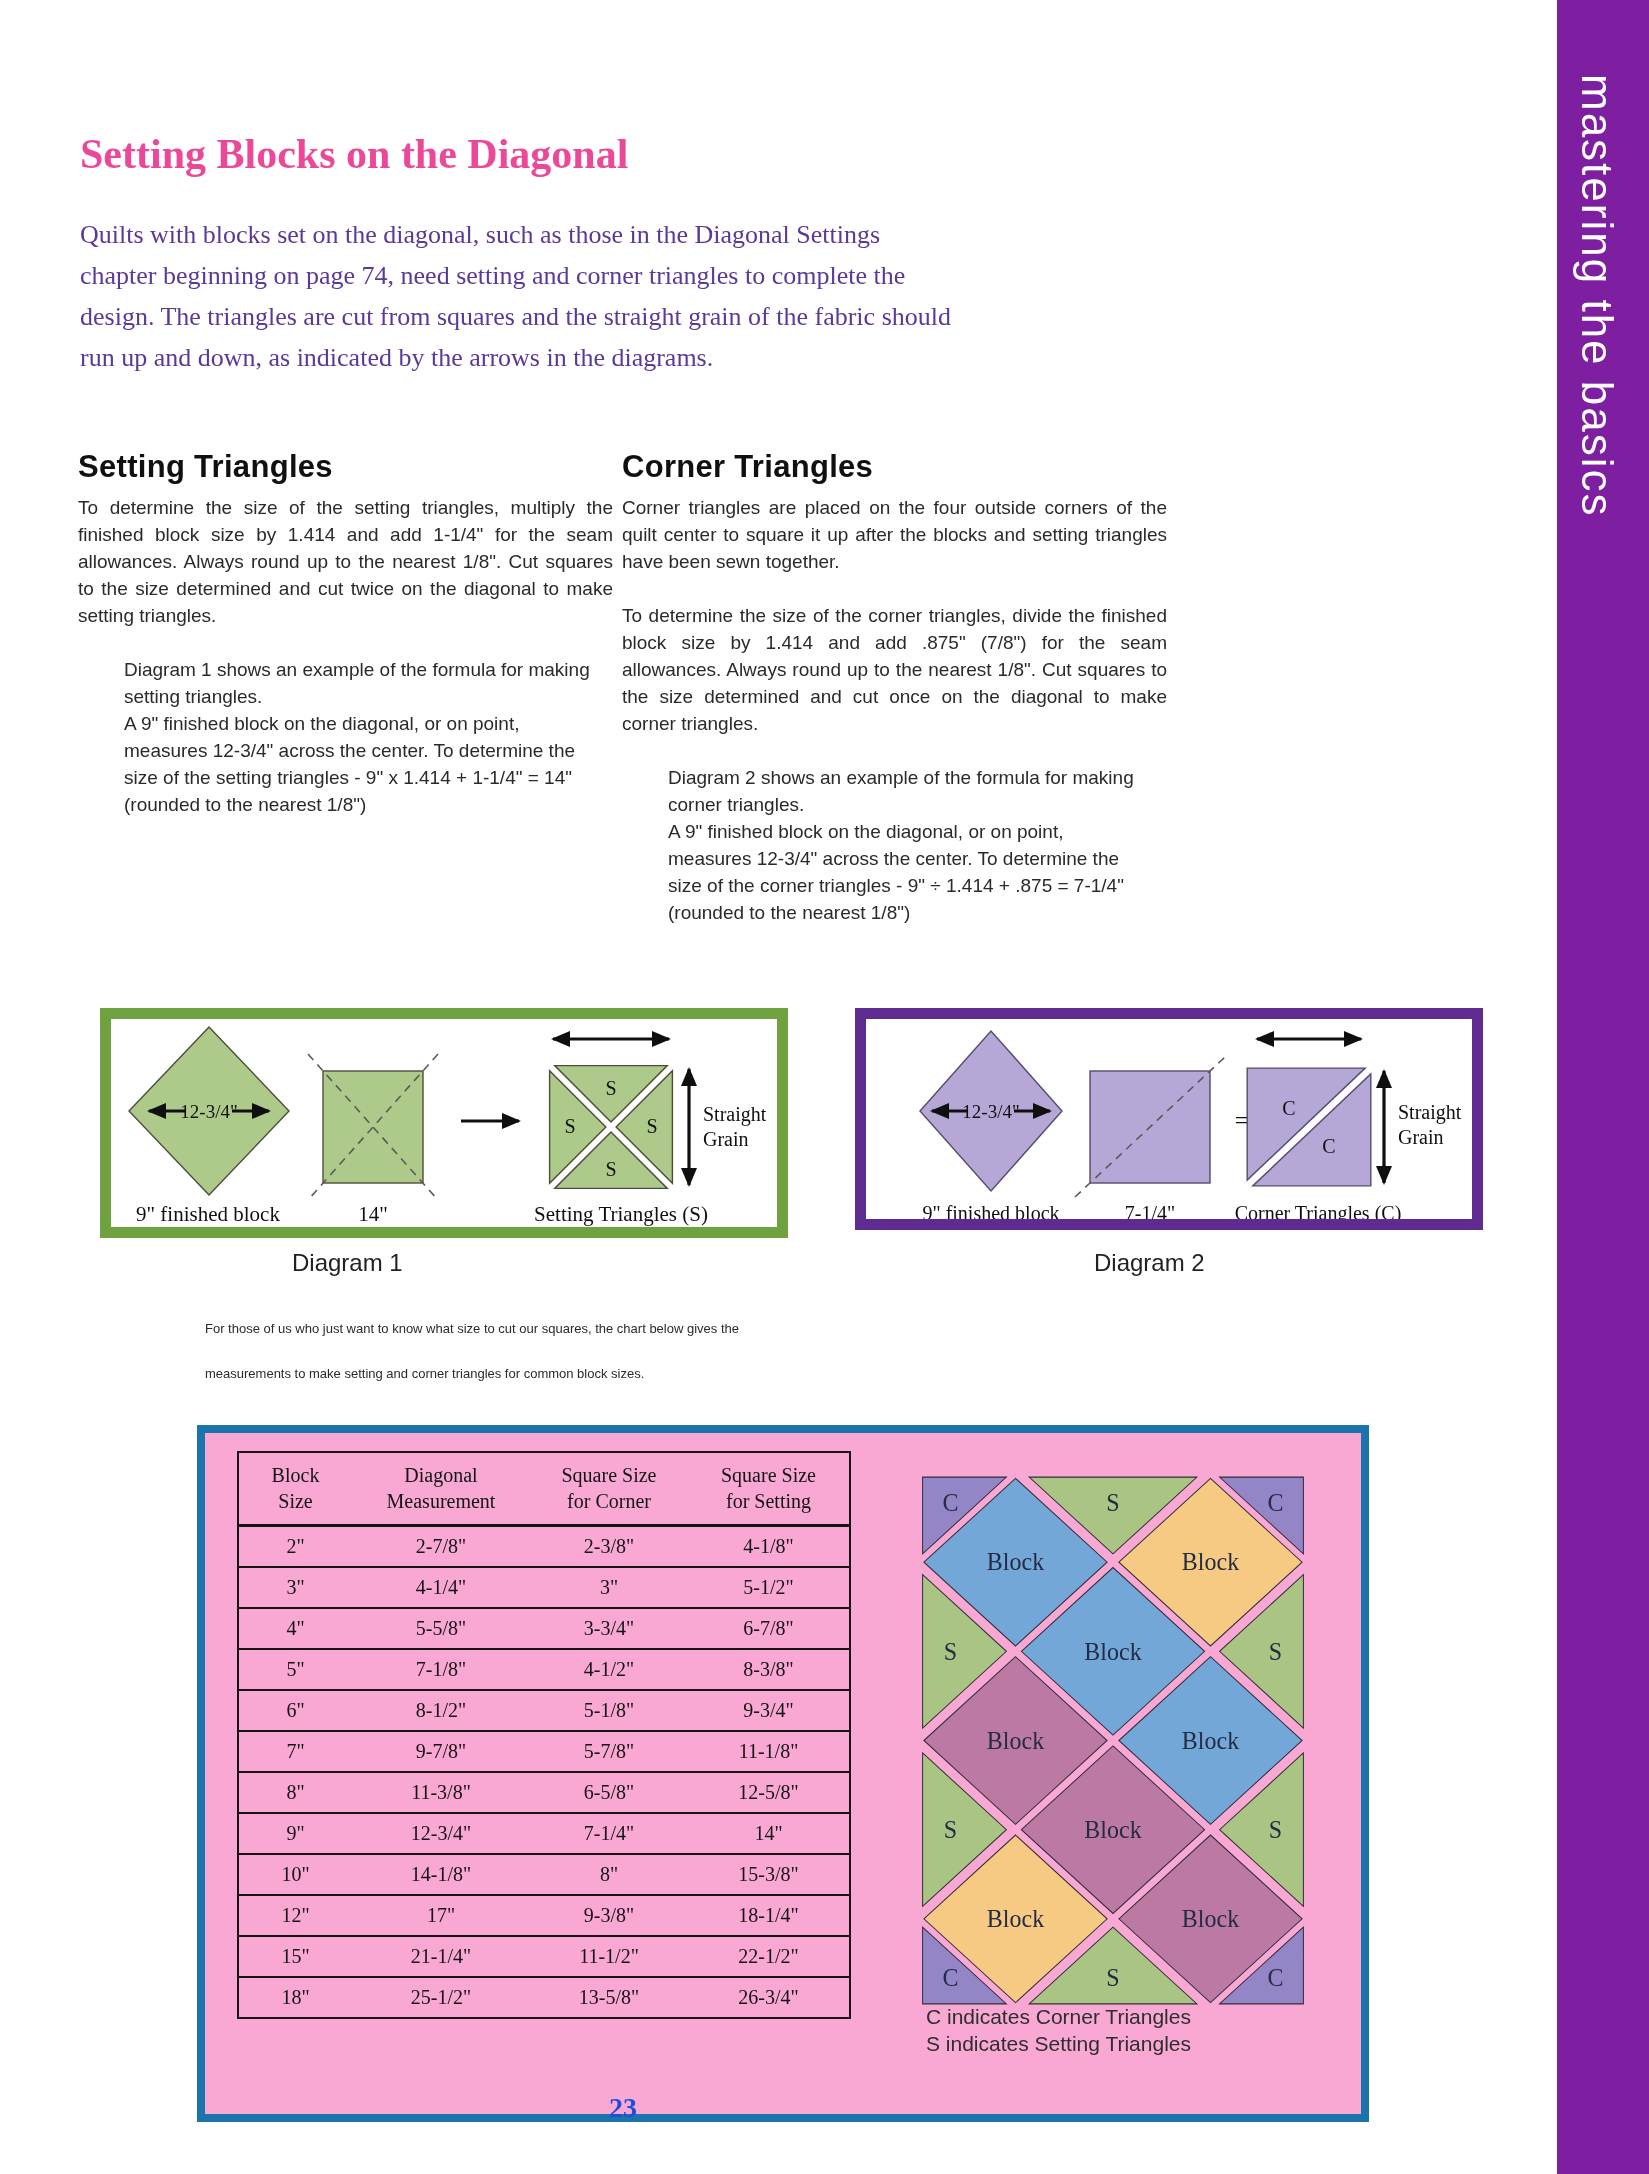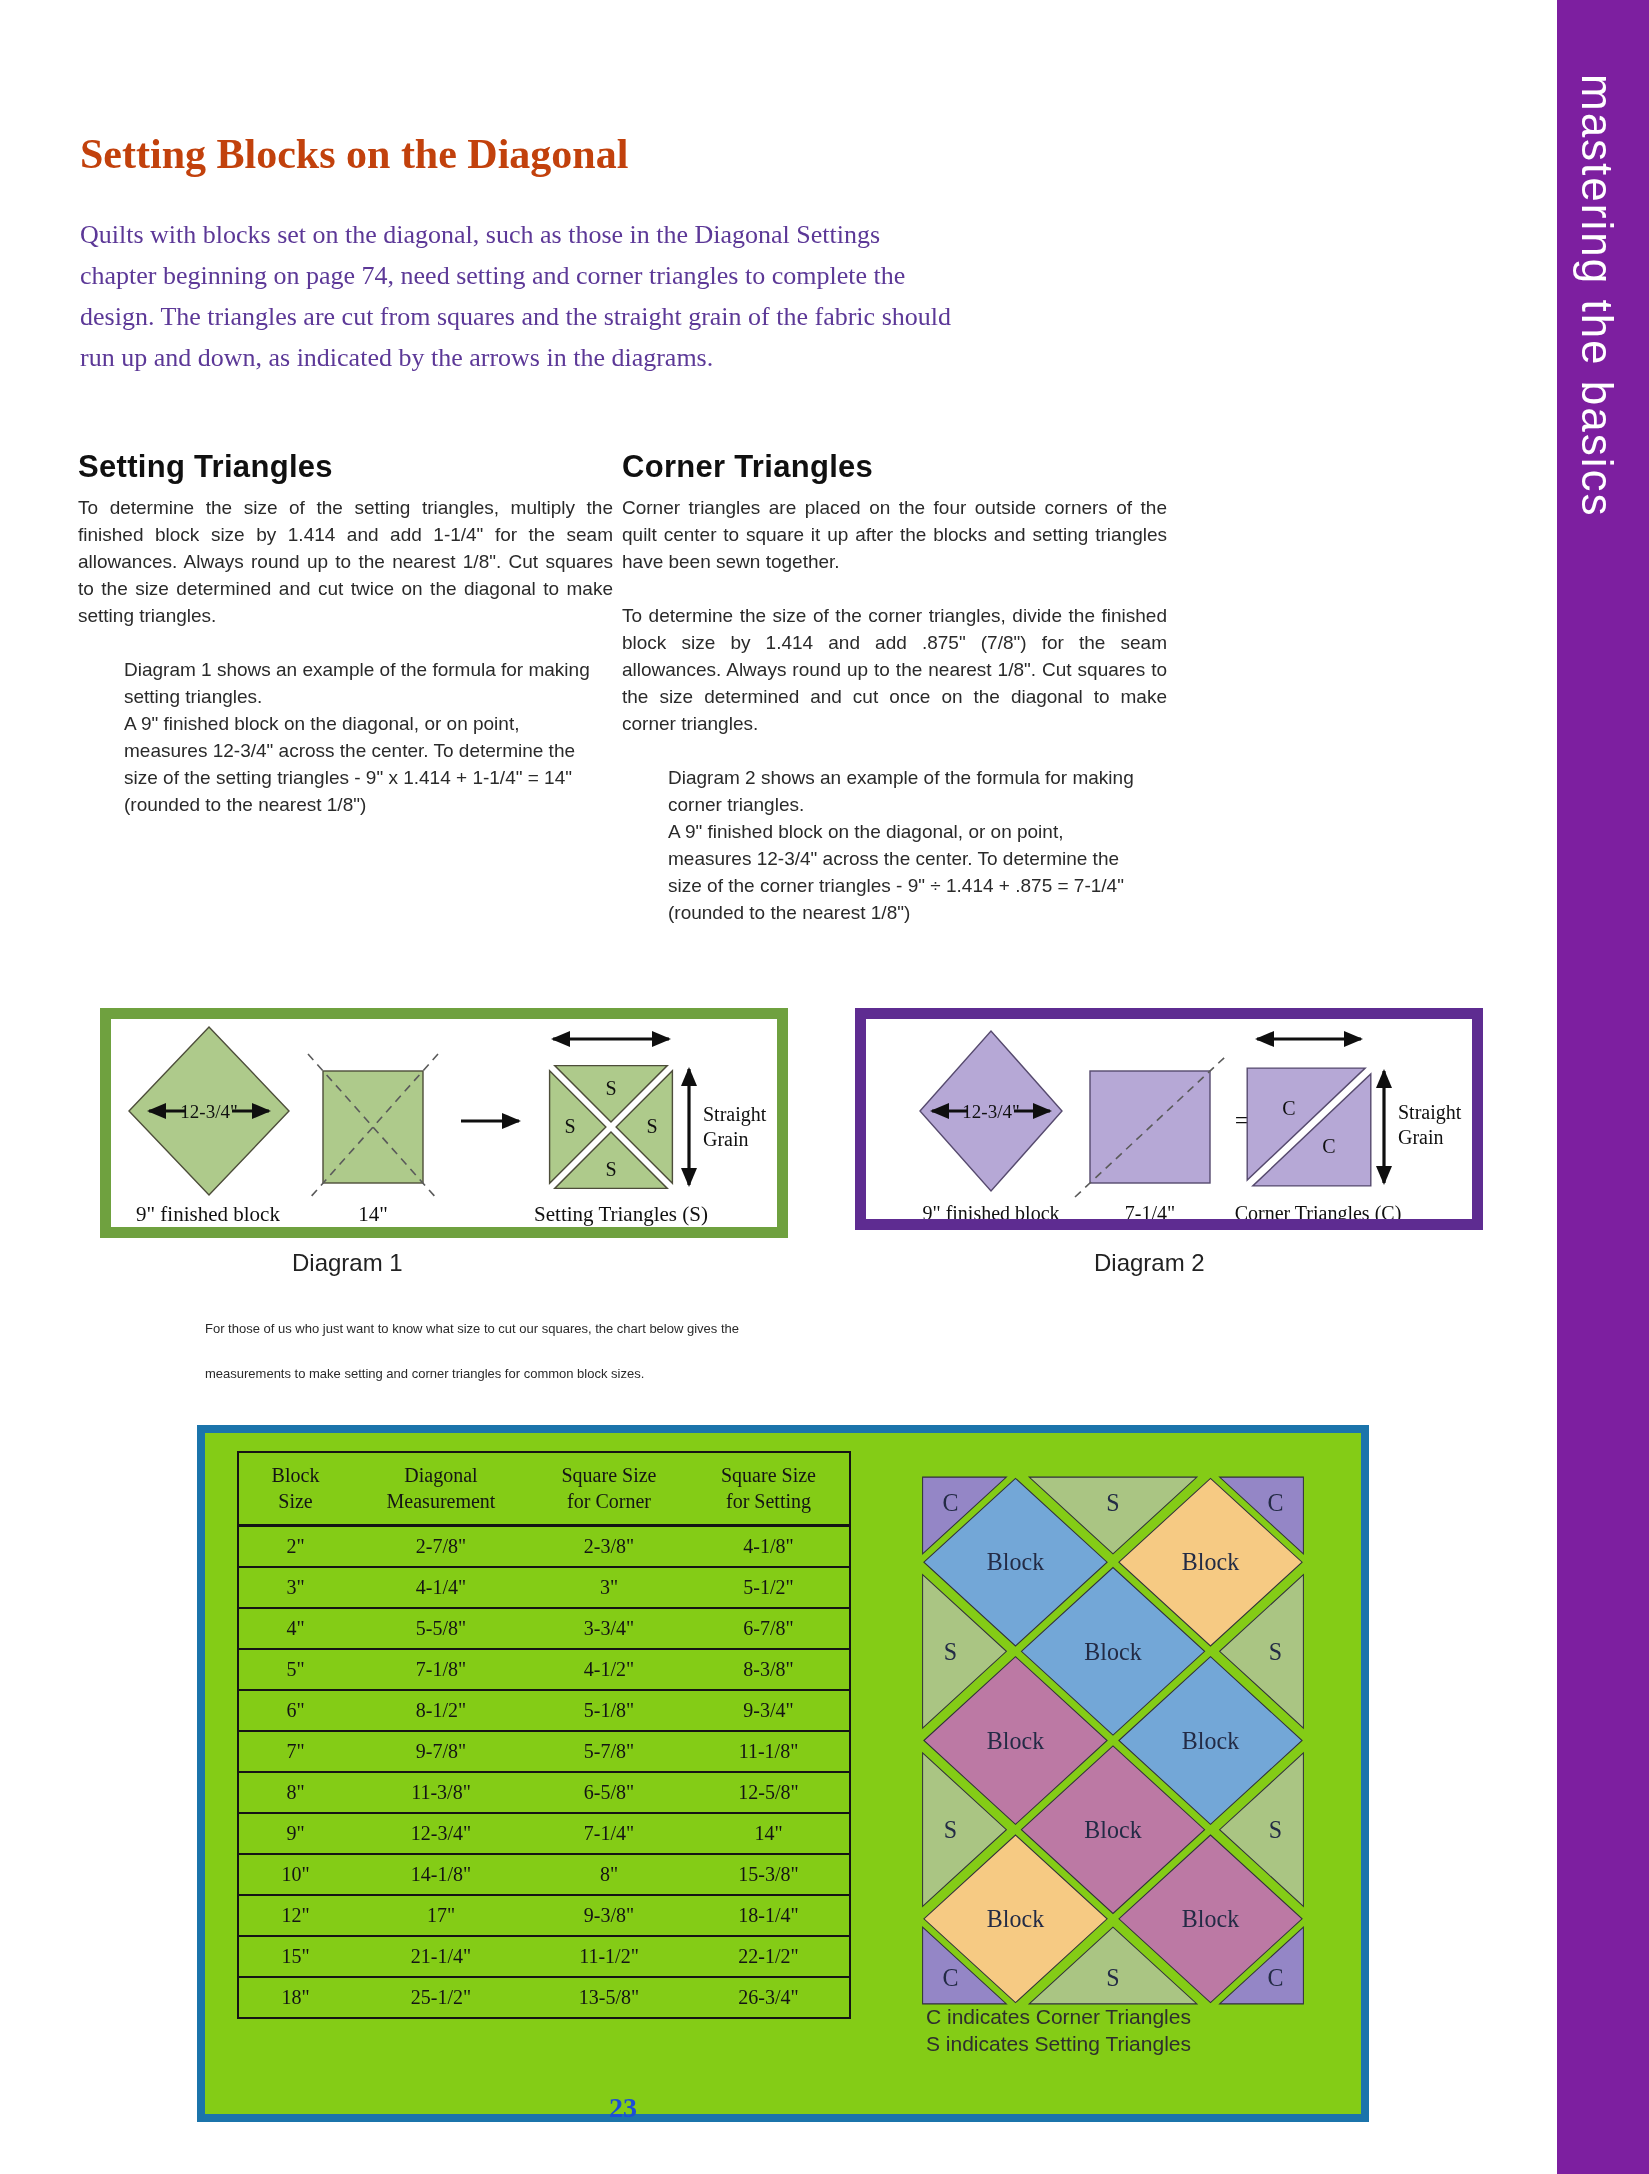--- a/index.html
+++ b/index.html
@@ -5,21 +5,21 @@
   html,body{margin:0;padding:0;background:#fff;}
   .page{position:relative;width:1649px;height:2174px;background:#ffffff;
         font-family:"Liberation Sans",sans-serif;overflow:hidden;}
 
   
   .sidebar{position:absolute;top:0;right:0;width:92px;height:100%;background:#7d1fa0;}
   .sidebar-text{position:absolute;top:74px;left:15px;writing-mode:vertical-rl;
         color:#ffffff;font-size:44px;letter-spacing:2px;font-family:"Liberation Sans",sans-serif;}
 
   .title{position:absolute;left:80px;top:130px;margin:0;
-        font-family:"Liberation Serif",serif;font-weight:bold;font-size:42px;color:#c2410c;}
+        font-family:"Liberation Serif",serif;font-weight:bold;font-size:42px;color:#ec4899;}
   .intro{position:absolute;left:80px;top:214px;width:1300px;
         font-family:"Liberation Serif",serif;font-size:26px;line-height:41px;
         color:#5c3897;white-space:pre-line;}
 
   .col{position:absolute;top:448px;}
   .col-left{left:78px;width:535px;}
   .col-right{left:622px;width:545px;}
   .col h2{margin:0 0 8px 0;font-size:31px;line-height:38px;font-weight:bold;
         color:#101010;letter-spacing:0.3px;}
   .col p{margin:0 0 27px 0;font-size:19px;line-height:27px;color:#2a2a2a;text-align:justify;}
@@ -30,21 +30,21 @@
   .d2{left:855px;top:1008px;border:11px solid #5e2c91;}
   .diagram svg{display:block;}
   .caption{position:absolute;top:1249px;font-size:24px;color:#222222;}
   .cap1{left:292px;}
   .cap2{left:1094px;}
 
   .chart-intro{position:absolute;left:205px;top:1306px;font-size:13px;line-height:45px;
         color:#2a2a2a;white-space:pre-line;}
 
   .chart-box{position:absolute;left:197px;top:1425px;width:1156px;height:681px;
-        border:8px solid #1b74ab;background:#84cc16;}
+        border:8px solid #1b74ab;background:#f9a8d4;}
 
   .size-table{position:absolute;left:32px;top:18px;border-collapse:collapse;
         border:2px solid #141414;font-family:"Liberation Serif",serif;color:#141414;}
   .size-table th{font-weight:normal;font-size:20px;line-height:26px;white-space:pre-line;
         padding:9px 4px 10px;border-bottom:3px solid #141414;text-align:center;}
   .size-table th:nth-child(1){width:105px;}
   .size-table th:nth-child(2){width:170px;}
   .size-table th:nth-child(3){width:150px;}
   .size-table th:nth-child(4){width:153px;}
   .size-table td{font-size:20px;padding:8px 4px;border-bottom:2.5px solid #141414;text-align:center;}

